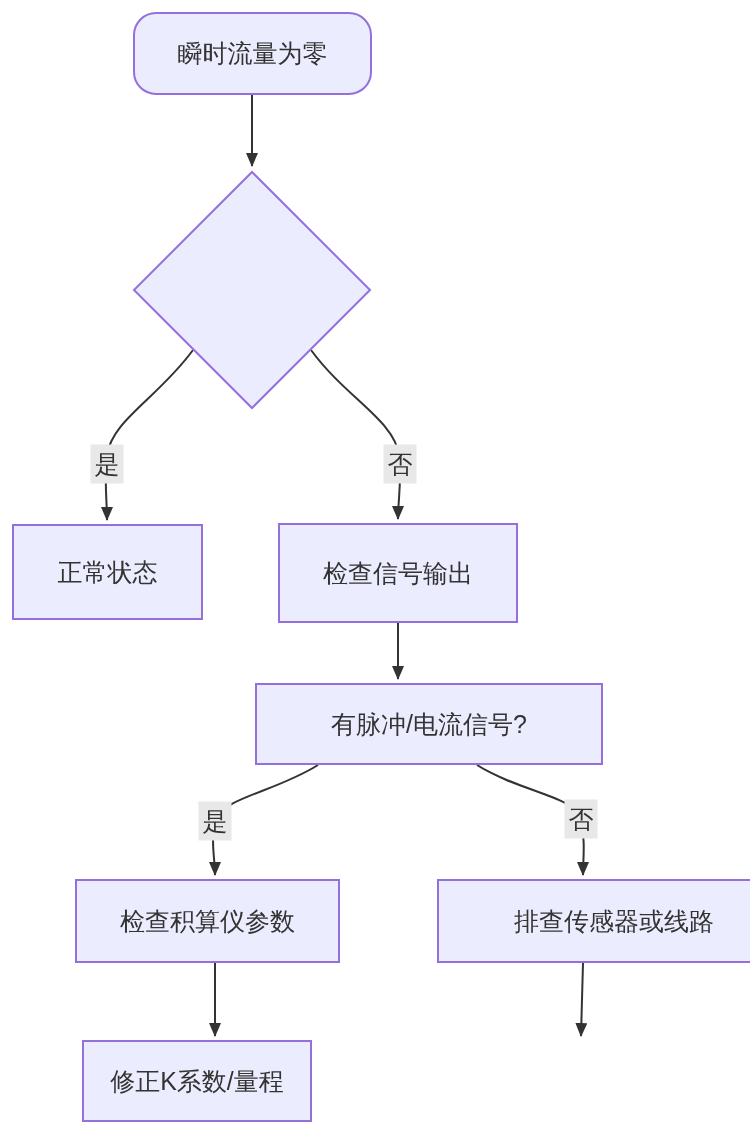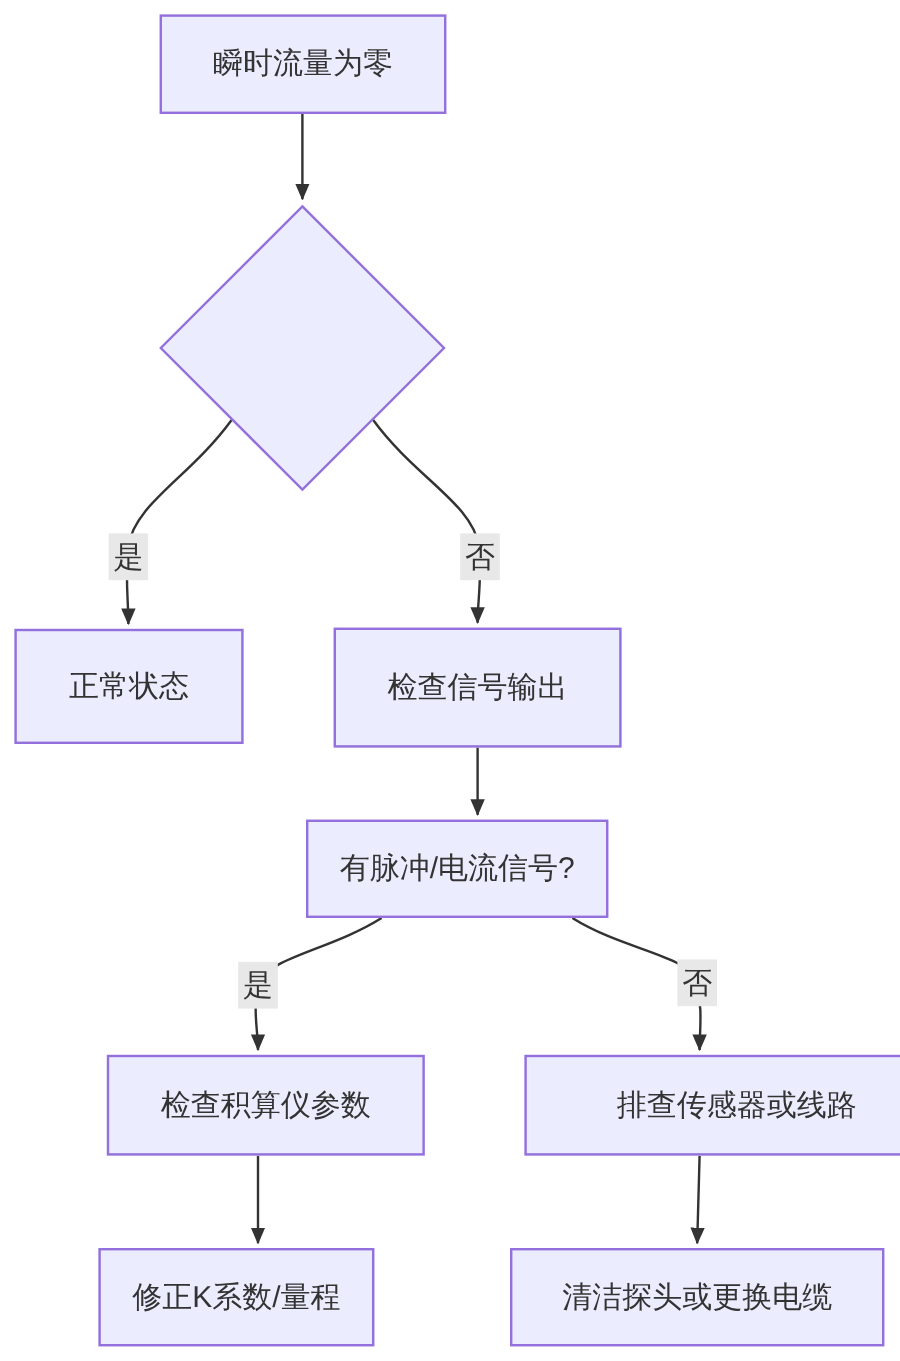--- a/index.html
+++ b/index.html
@@ -91,56 +91,53 @@
 
     <path class="edge" d="M318,765 C275,792 222,798 216,820 C210,840 215,858 215,875" marker-end="url(#arrow)"></path>
 
     <path class="edge" d="M477,765 C520,792 574,796 580,818 C586,840 583,858 583,875" marker-end="url(#arrow)"></path>
 
     <path class="edge" d="M215,963 L215,1036" marker-end="url(#arrow)"></path>
 
     <path class="edge" d="M583,963 L581,1036" marker-end="url(#arrow)"></path>
   </svg>
 
-  <div class="node rect" style="left:133px; top:12px; width:239px; height:83px;">
+  <div class="node rect" style="left:133px; top:12px; width:239px; height:83px;border-radius:23px;">
     <span class="node-text">瞬时流量为零</span>
   </div>
 
   <div class="node diamond" style="left:132px; top:170px; width:240px; height:240px;">
     <svg width="240" height="240" viewBox="0 0 240 240">
       <polygon points="120,2 238,120 120,238 2,120"></polygon>
     </svg>
   </div>
 
   <div class="node rect" style="left:12px; top:524px; width:191px; height:96px;">
     <span class="node-text">正常状态</span>
   </div>
 
   <div class="node rect" style="left:278px; top:523px; width:240px; height:100px;">
     <span class="node-text">检查信号输出</span>
   </div>
 
-  <div class="node rect" style="left:255px; top:683px; width:252px; height:82px;text-align:center;">
+  <div class="node rect" style="left:255px; top:683px; width:348px; height:82px;text-align:center;">
     <span class="node-text">有脉冲/电流信号?</span>
   </div>
 
-  <div class="node rect" style="left:89px; top:879px; width:265px; height:84px;">
+  <div class="node rect" style="left:75px; top:879px; width:265px; height:84px;">
     <span class="node-text">检查积算仪参数</span>
   </div>
 
   <div class="node rect" style="left:82px; top:1040px; width:230px; height:82px;">
     <span class="node-text">修正K系数/量程</span>
   </div>
 
   <div class="node rect" style="left:437px; top:879px; width:354px; height:84px;">
     <span class="node-text">排查传感器或线路</span>
   </div>
 
-  <div class="node rect" style="left:425px; top:1040px; width:312px; height:82px;">
-    <span class="node-text">清洁探头或更换电缆</span>
-  </div>
 
   <div class="edge-label" style="left:107px; top:464px;">是</div>
   <div class="edge-label" style="left:400px; top:464px;">否</div>
   <div class="edge-label" style="left:215px; top:821px;">是</div>
   <div class="edge-label" style="left:581px; top:819px;">否</div>
 
 </div>
 
 </body></html>

